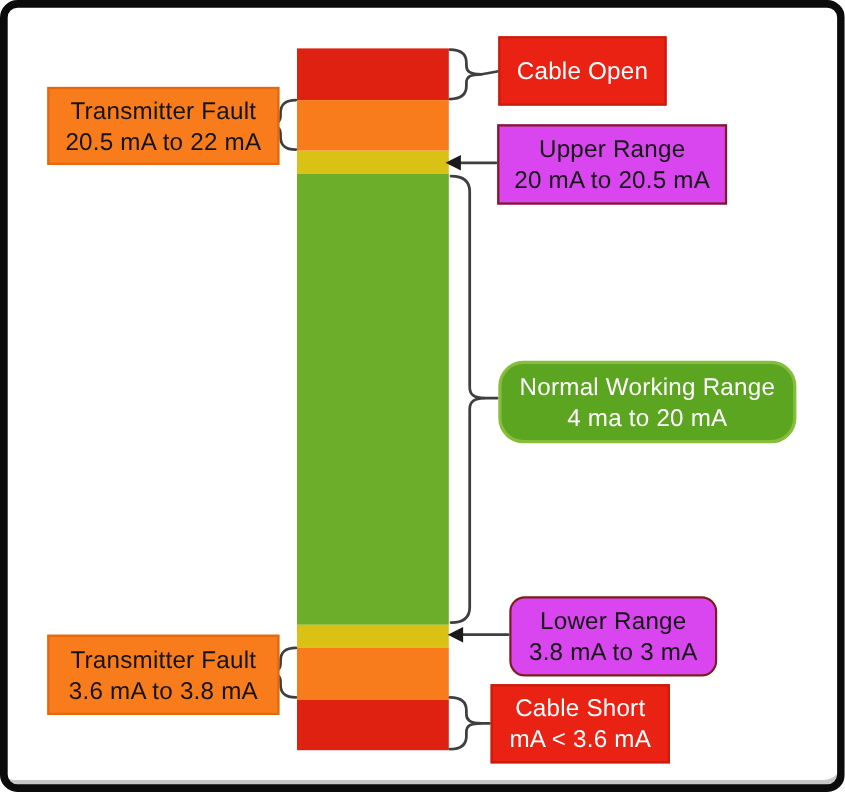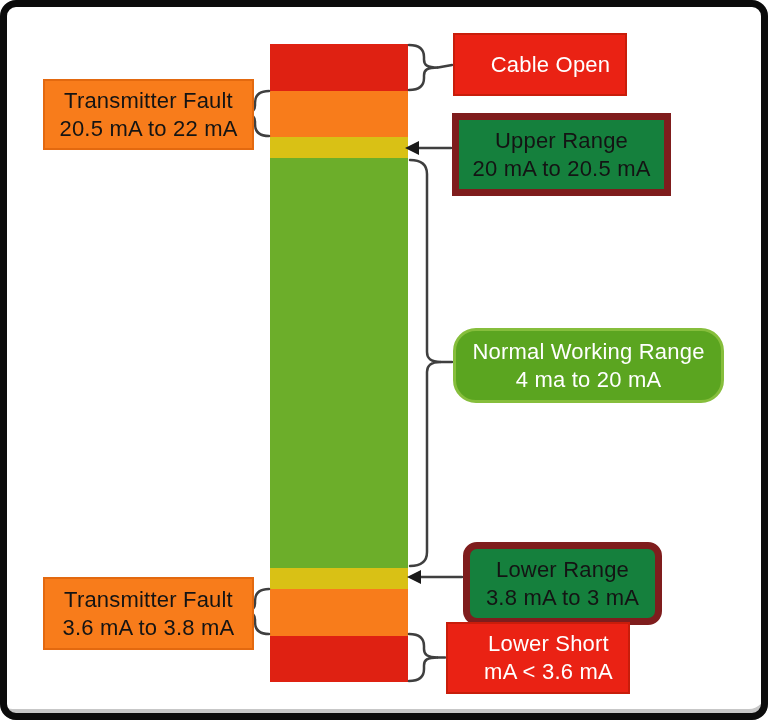--- a/index.html
+++ b/index.html
@@ -32,23 +32,23 @@
   .seg-orange-bot   { height:47px; background:#f87c1b; }
   .seg-red-bot      { height:46px; background:#df2112; }
 
   
   .label {
     position:absolute; z-index:10;
     display:flex; flex-direction:column; justify-content:center; align-items:center;
     text-align:center; font-size:22px; line-height:28px; letter-spacing:0.2px;
   }
   .label .ln { white-space:nowrap; }
-  .lbl-red    { background:#ea2214; color:#ffffff; border:2px solid #c81d0b;padding-left:21px; }
+  .lbl-red    { background:#ea2214; color:#ffffff; border:2px solid #c81d0b; }
   .lbl-orange { background:#f87c1b; color:#141414; border:2px solid #e3690f; }
-  .lbl-yellow { background:#15803d; color:#141414; border:7px solid #7f1d1d; }
+  .lbl-yellow { background:#d946ef; color:#141414; border:2px solid #7f1d1d; }
   .lbl-green  { background:#5ba520; color:#ffffff; border:3px solid #86be3c; }
 
   .lbl-cable-open        { left:453px; top:33px;  width:149px; height:59px; }
   .lbl-tf-upper          { left:43px;  top:79px;  width:207px; height:67px; }
   .lbl-upper-range       { left:452px; top:113px; width:205px; height:69px; }
   .lbl-normal            { left:453px; top:328px; width:265px; height:69px;border-radius:23px; }
   .lbl-lower-range       { left:463px; top:542px; width:185px; height:69px;border-radius:14px; }
   .lbl-tf-lower          { left:43px;  top:577px; width:207px; height:69px; }
   .lbl-cable-short       { left:446px; top:622px; width:159px; height:68px; }
 
@@ -117,19 +117,19 @@
     <span class="ln">Lower Range</span>
     <span class="ln">3.8 mA to 3 mA</span>
   </div>
 
   <div class="label lbl-orange lbl-tf-lower">
     <span class="ln">Transmitter Fault</span>
     <span class="ln">3.6 mA to 3.8 mA</span>
   </div>
 
   <div class="label lbl-red lbl-cable-short">
-    <span class="ln">Lower Short</span>
+    <span class="ln">Cable Short</span>
     <span class="ln">mA &lt; 3.6 mA</span>
   </div>
 
   <div class="frame-shadow"></div>
   <div class="frame-border"></div>
 </div>
 
 </body></html>

